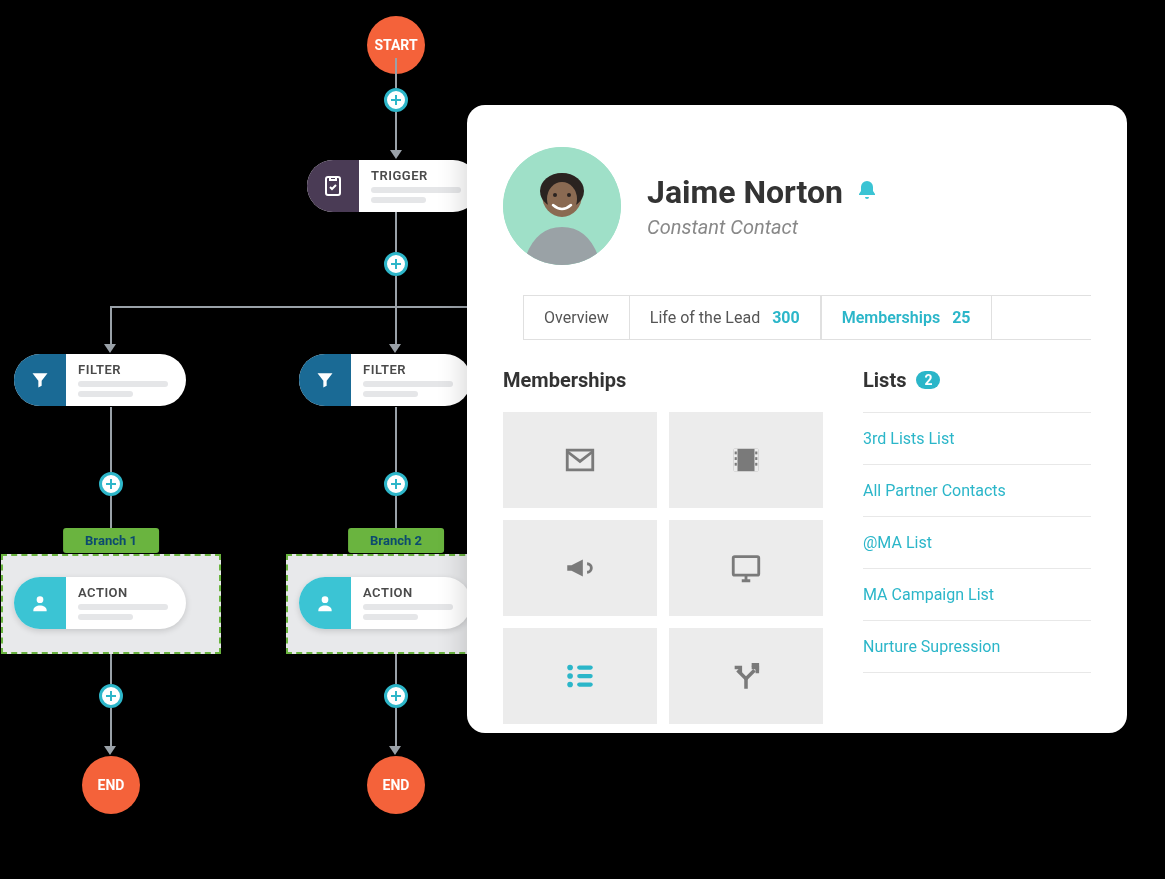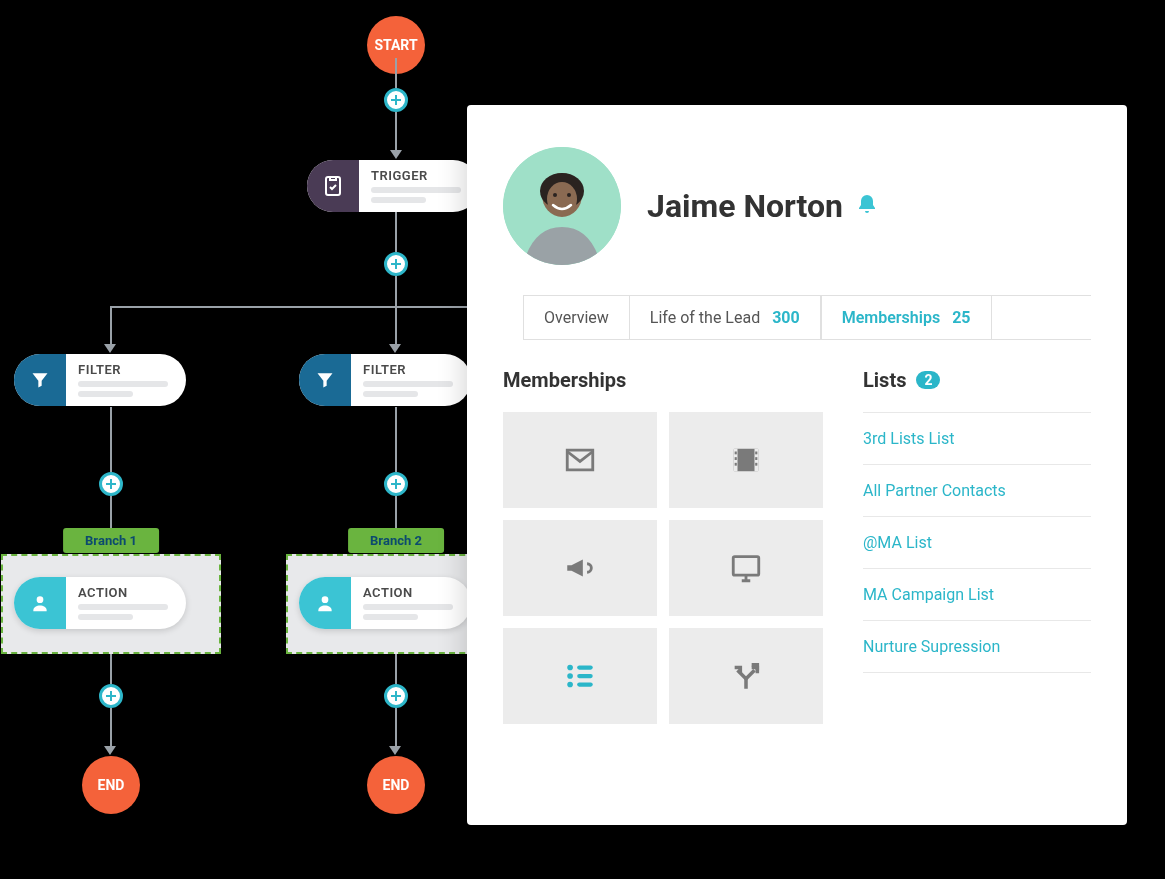--- a/index.html
+++ b/index.html
@@ -107,23 +107,23 @@
     font-size: 13px;
     padding: 5px 22px;
     border-radius: 3px;
   }
   
   .contact-card {
     position: absolute;
     left: 467px;
     top: 105px;
     width: 660px;
-    height: 720px;
+    height: 628px;
     background: #fff;
-    border-radius: 4px;
+    border-radius: 18px;
     box-shadow: 0 8px 30px rgba(0,0,0,0.2);
     padding: 42px 36px;
   }
   .profile-row {
     display: flex;
     align-items: center;
     gap: 26px;
     margin-bottom: 30px;
   }
   .avatar {
@@ -370,20 +370,21 @@
       <div>
         <div class="profile-name">
           <span>Jaime Norton</span>
           <span class="bell-icon">
             <svg width="24" height="24" viewBox="0 0 24 24" fill="currentColor">
                 <path d="M12 2a6 6 0 0 0-6 6v4l-2 3v1h16v-1l-2-3V8a6 6 0 0 0-6-6z"></path>
                 <path d="M10 18a2 2 0 0 0 4 0h-4z"></path>
               </svg>
           </span>
         </div>
+        <div class="profile-sub">Constant Contact</div>
       </div>
     </div>
 
     <div class="tabs">
       <div class="tab">
         <span>Overview</span>
       </div>
       <div class="tab">
         <span>Life of the Lead</span>
         <span class="count teal">300</span>

